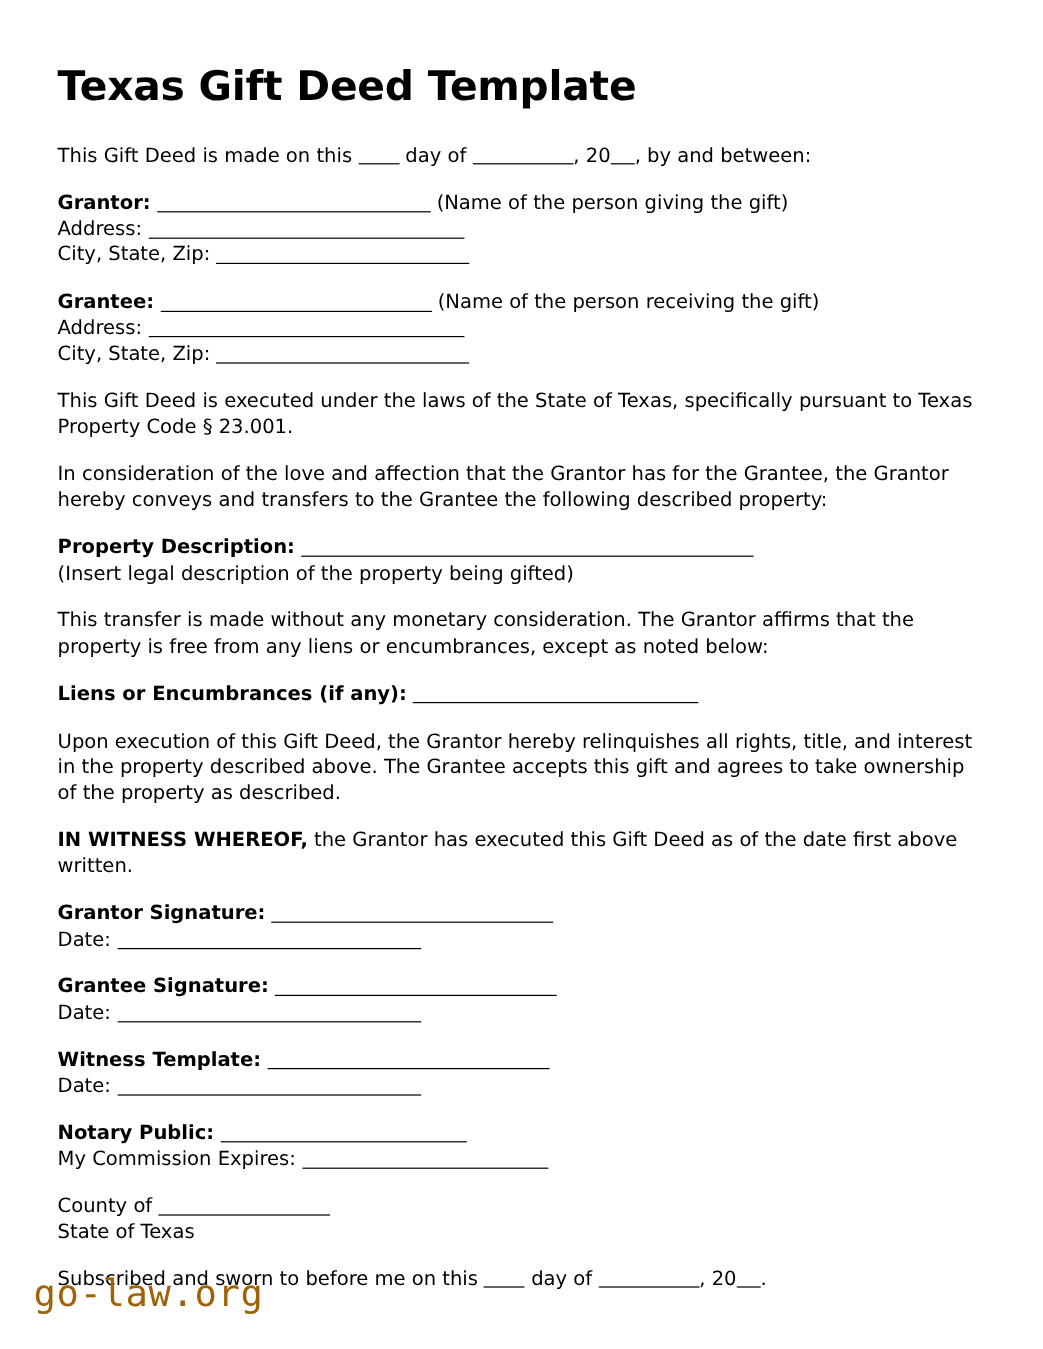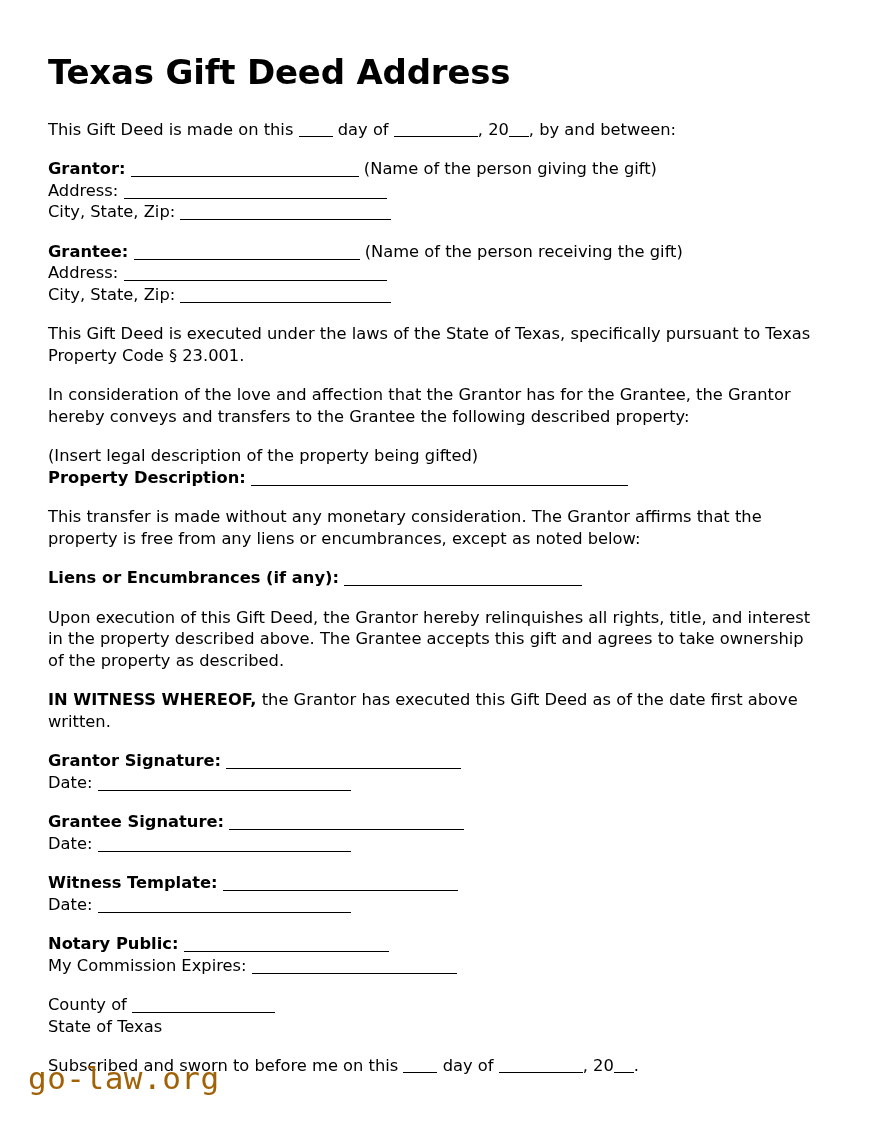--- a/index.html
+++ b/index.html
@@ -92,43 +92,43 @@
   .w-commission  { width: 205px; }
   .w-county      { width: 143px; }
 </style>
 </head>
 <body>
 
 <div class="page">
 
   <div class="content">
 
-    <h1 class="doc-title">Texas Gift Deed Address</h1>
+    <h1 class="doc-title">Texas Gift Deed Template</h1>
 
     <p class="para"><span>This Gift Deed is made on this</span> <span class="fill-inline w-blank-short"></span> <span>day of</span> <span class="fill-inline w-blank-mid"></span><span>, 20</span><span class="fill-inline w-blank-yr"></span><span>, by and between:</span></p>
 
     <div class="block">
       <div class="line"><span class="lbl-bold">Grantor:</span> <span class="fill w-name"></span> <span>(Name of the person giving the gift)</span></div>
       <div class="line"><span>Address:</span> <span class="fill w-addr"></span></div>
       <div class="line"><span>City, State, Zip:</span> <span class="fill w-citystate"></span></div>
     </div>
 
     <div class="block">
       <div class="line"><span class="lbl-bold">Grantee:</span> <span class="fill w-grantee-name"></span> <span>(Name of the person receiving the gift)</span></div>
       <div class="line"><span>Address:</span> <span class="fill w-addr"></span></div>
       <div class="line"><span>City, State, Zip:</span> <span class="fill w-citystate"></span></div>
     </div>
 
     <p class="para">This Gift Deed is executed under the laws of the State of Texas, specifically pursuant to Texas Property Code § 23.001.</p>
 
     <p class="para">In consideration of the love and affection that the Grantor has for the Grantee, the Grantor hereby conveys and transfers to the Grantee the following described property:</p>
 
     <div class="block">
+      <div class="line"><span class="lbl-bold">Property Description:</span> <span class="fill w-propdesc"></span></div>
       <div class="line">(Insert legal description of the property being gifted)</div>
-      <div class="line"><span class="lbl-bold">Property Description:</span> <span class="fill w-propdesc"></span></div>
     </div>
 
     <p class="para">This transfer is made without any monetary consideration. The Grantor affirms that the property is free from any liens or encumbrances, except as noted below:</p>
 
     <div class="block">
       <div class="line"><span class="lbl-bold">Liens or Encumbrances (if any):</span> <span class="fill w-liens"></span></div>
     </div>
 
     <p class="para">Upon execution of this Gift Deed, the Grantor hereby relinquishes all rights, title, and interest in the property described above. The Grantee accepts this gift and agrees to take ownership of the property as described.</p>
 

